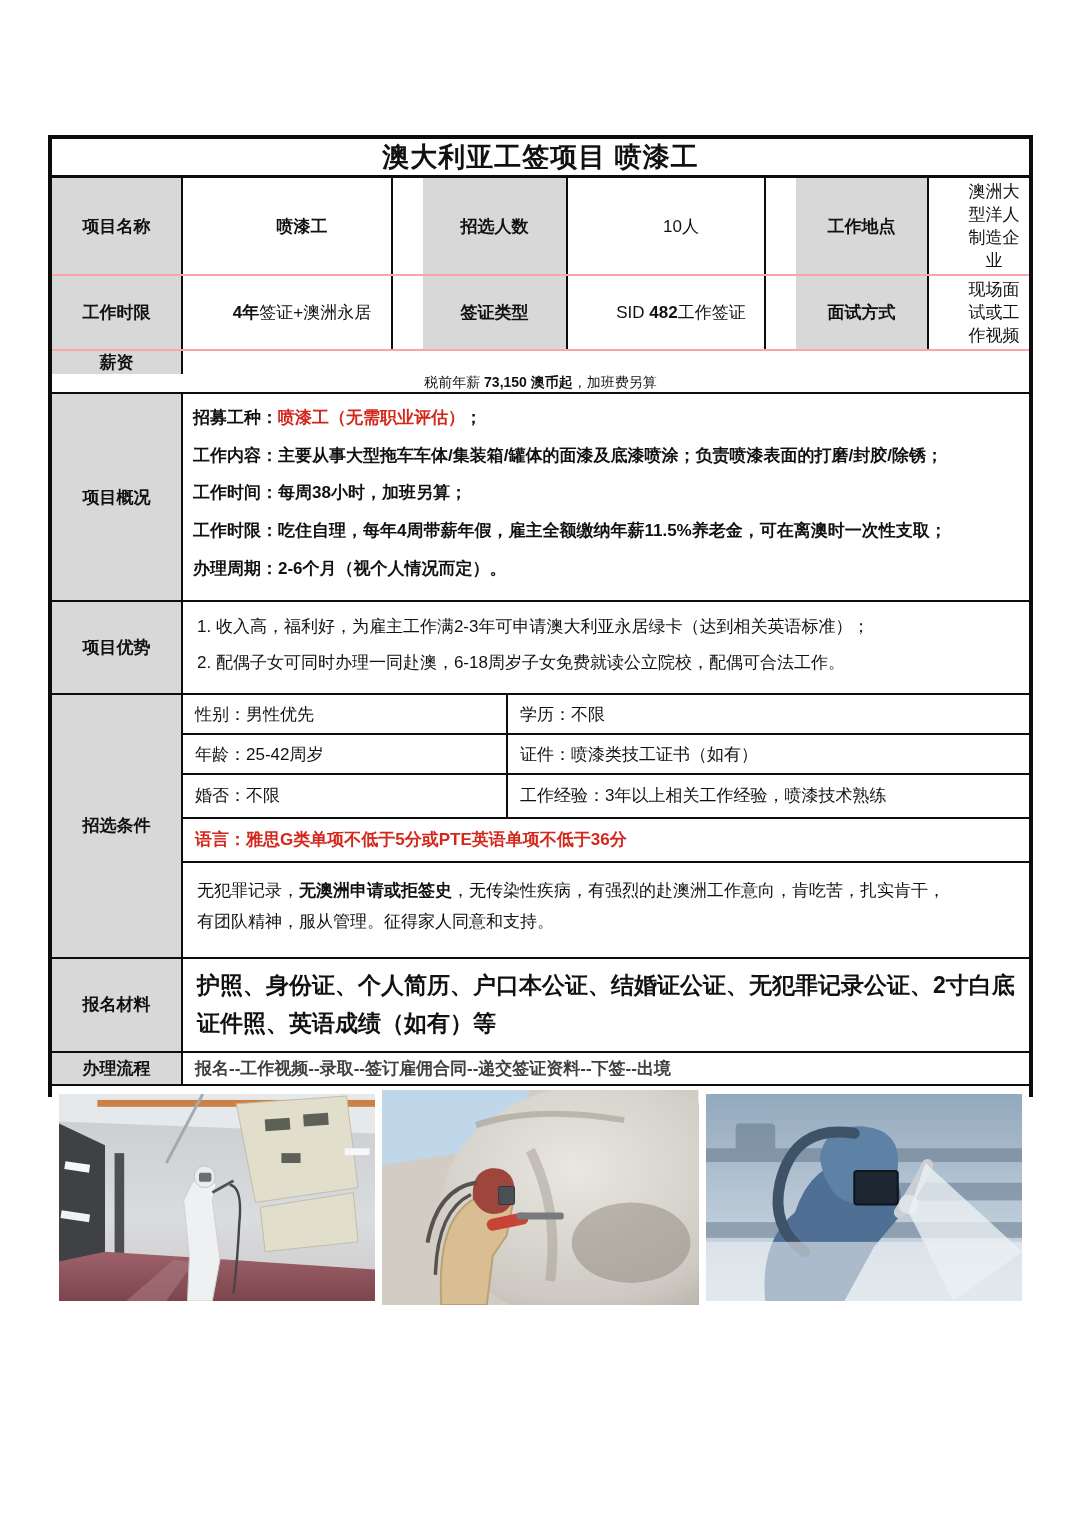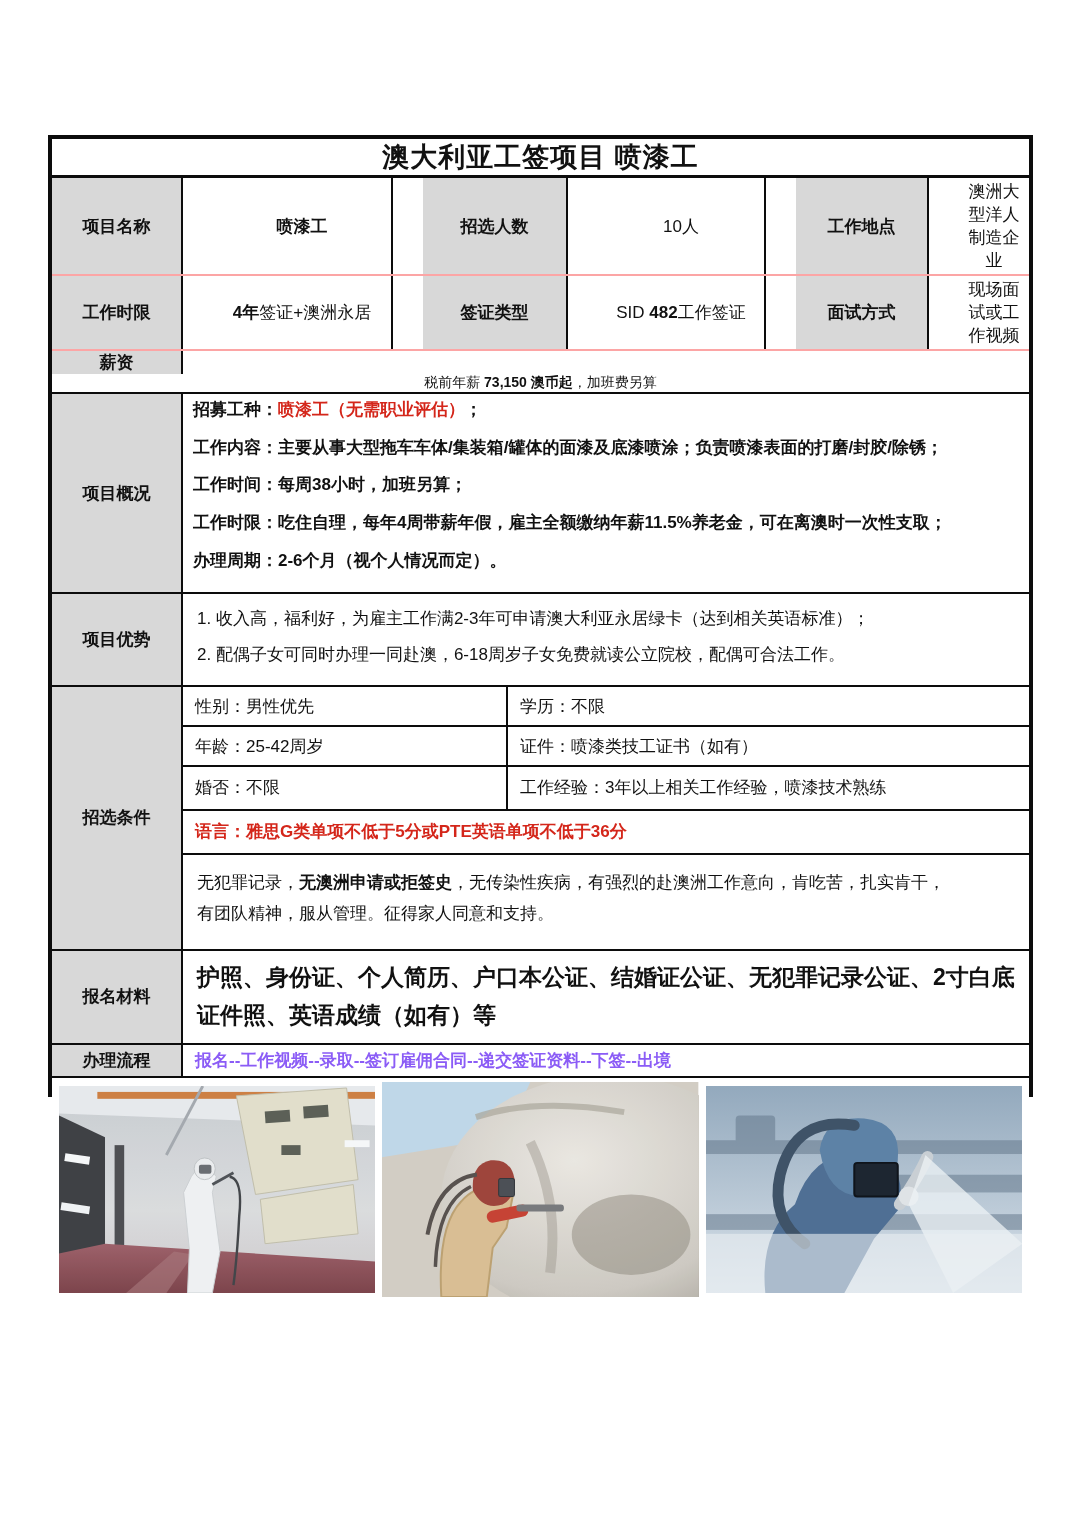--- a/index.html
+++ b/index.html
@@ -27,37 +27,37 @@
   .label-cell {
     width:131px; flex:none; background:#d8d8d8; border-right:2px solid #0c0c0c;
     display:flex; align-items:center; justify-content:center;
     font-weight:bold; font-size:17px; text-align:center;
   }
   .content { flex:1; min-width:0; }
   b.num { font-weight:bold; }
   .salary-row { height:49px;flex-direction:column; }
   .salary-content { display:flex; align-items:center; justify-content:center; font-size:14px; }
   .overview-row { height:230px; }
-  .overview-content { padding:4px 10px 6px 10px; }
+  .overview-content { padding:12px 10px 6px 10px; }
   .overview-content p { font-size:17px; font-weight:bold; margin:0 0 13px 0; line-height:1.45; }
   .red { color:#d4261a; }
   .adv-row { height:99px; }
   .adv-content { padding:13px 6px 6px 14px; }
   .adv-content p { font-size:17px; margin:0 0 12px 0; line-height:1.4; }
   .cond-row { height:264px; }
   .cond-content { display:flex; flex-direction:column; }
   .cond-pair { display:grid; grid-template-columns:325px 1fr; border-bottom:2px solid #0c0c0c; }
   .cond-pair > div { display:flex; align-items:center; font-size:17px; padding:2px 22px 2px 12px; min-height:40px; }
   .cond-pair > div:first-child { border-right:2px solid #0c0c0c; }
   .cond-lang { border-bottom:2px solid #0c0c0c; display:flex; align-items:center; min-height:44px; padding:2px 12px; font-size:17px; font-weight:bold; color:#d4261a; }
   .cond-note { flex:1; padding:12px 14px 20px 14px; font-size:17px; line-height:1.85; }
   .mat-row { height:106px; }
   .mat-content { display:flex; align-items:flex-end; padding:8px 14px; font-size:23px; font-weight:bold; line-height:1.65; }
   .proc-row { height:95px; }
-  .proc-content { display:flex; align-items:center; padding:4px 12px; font-size:17px; font-weight:bold; color:#8b5cf6; }
+  .proc-content { display:flex; align-items:center; padding:4px 12px; font-size:17px; font-weight:bold; color:#404040; }
   .photos-row { flex:1; display:flex; gap:7px; padding:4px 7px; align-items:center; background:#fff; }
   .photo { flex:1; height:207px; overflow:hidden; }
   .photo.tall { height:215px; }
   .photo svg { width:100%; height:100%; display:block; }
 </style>
 </head>
 <body>
 
 <div class="sheet">
 

